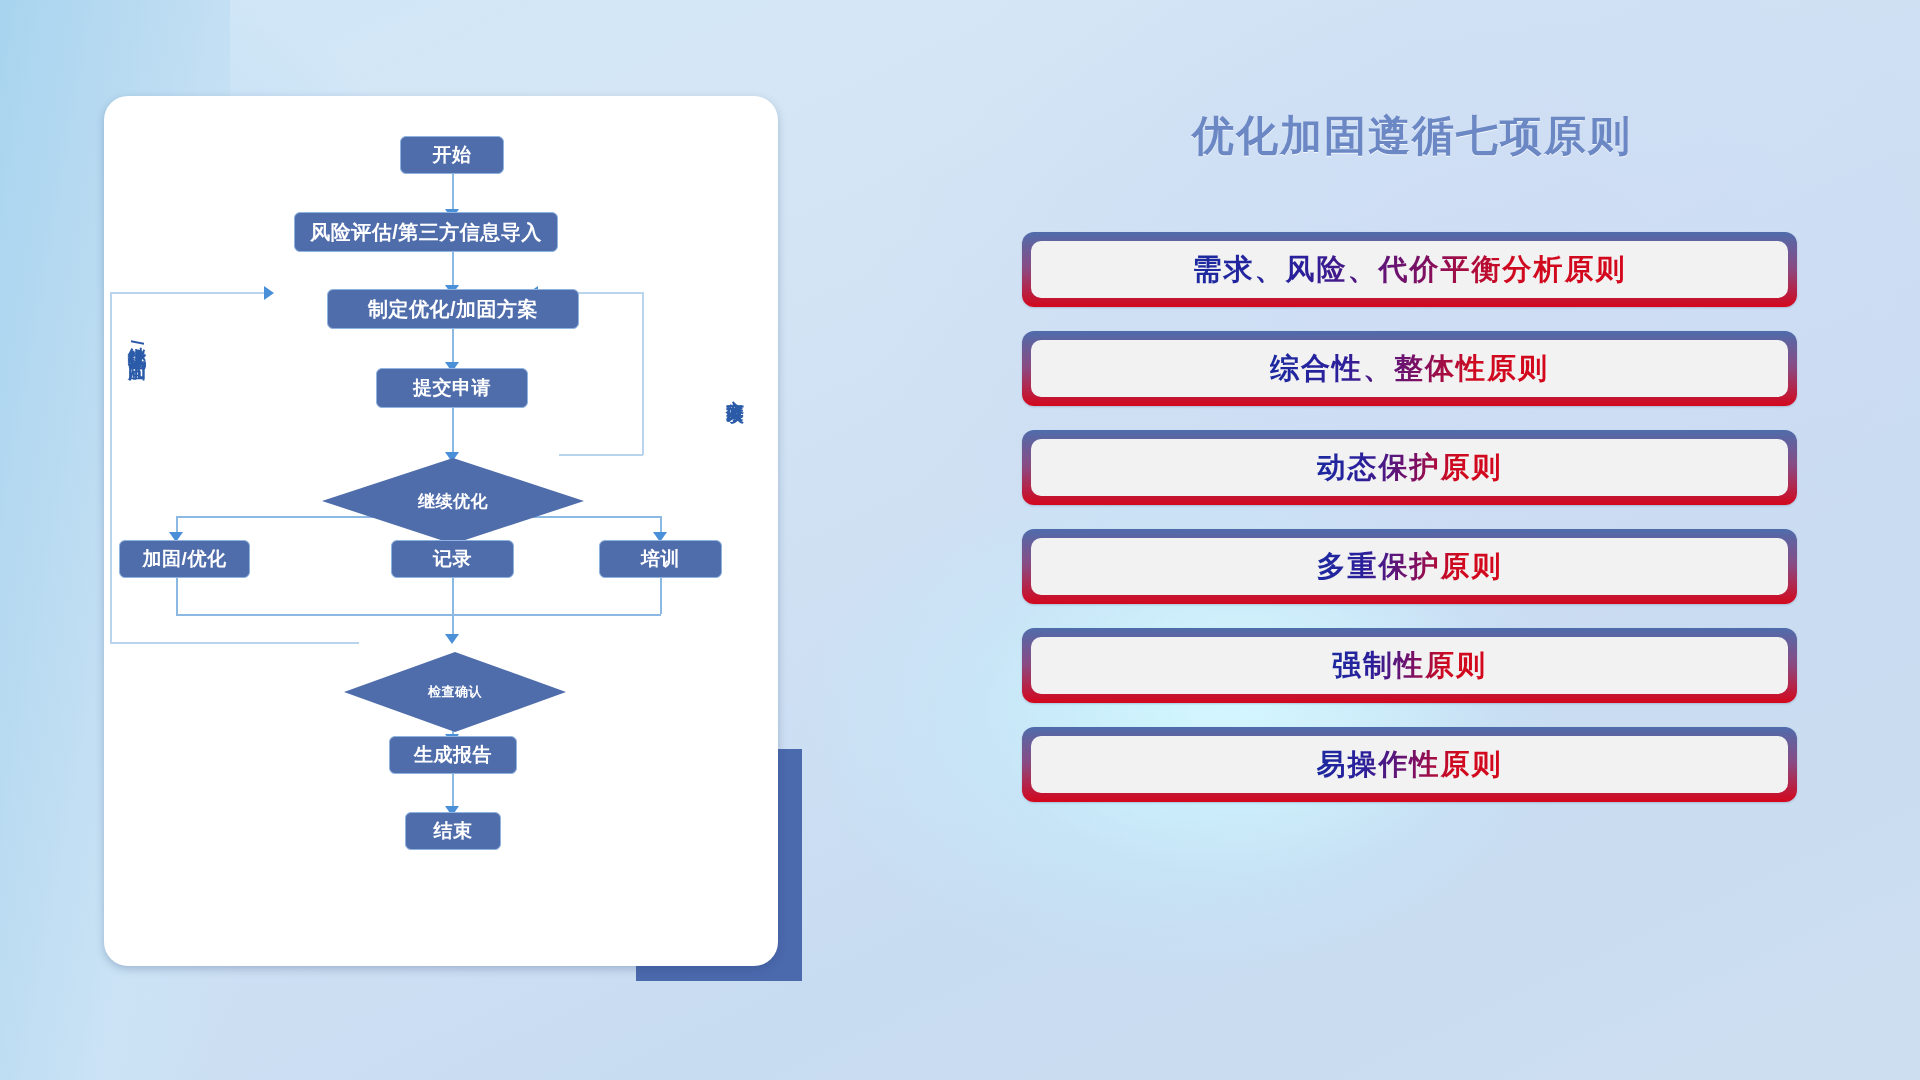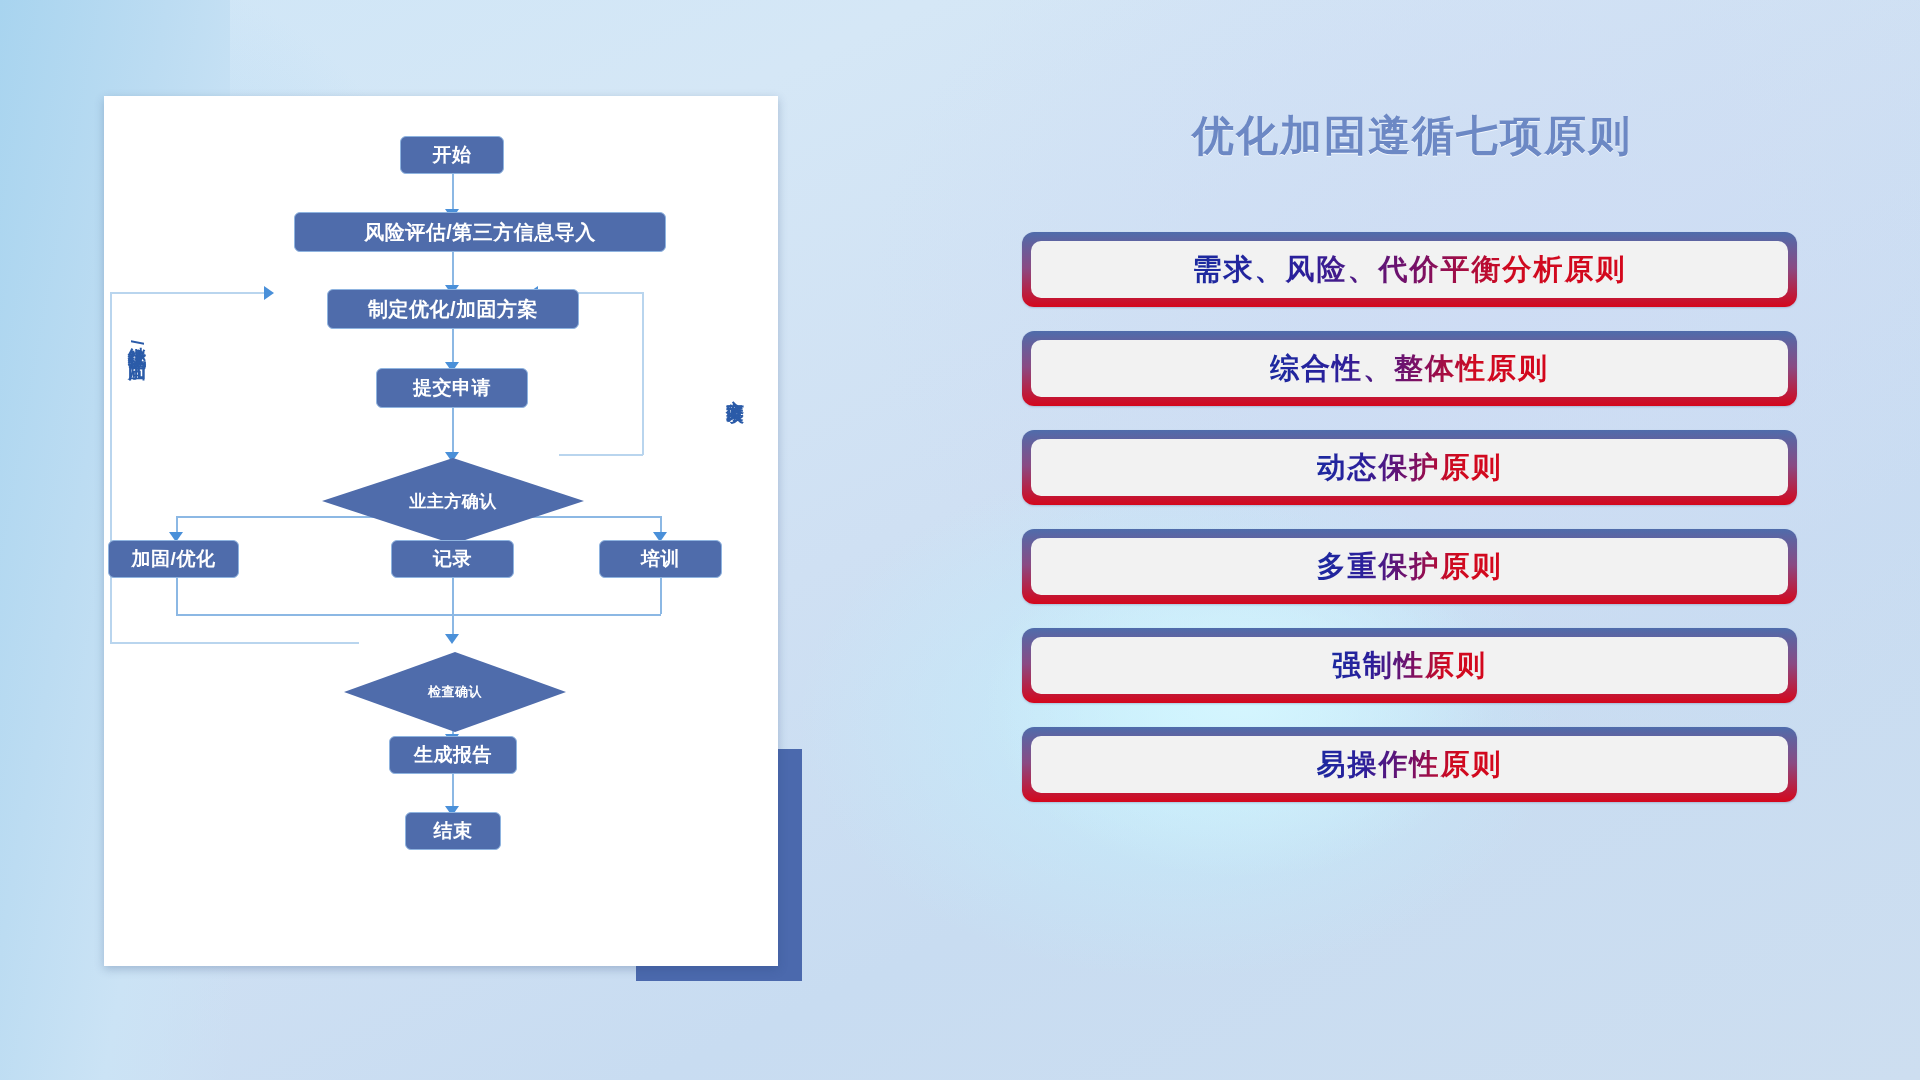--- a/index.html
+++ b/index.html
@@ -29,20 +29,21 @@
 
   
   #card-accent{
     position:absolute;left:636px;top:749px;width:166px;height:232px;
     background:#4b69ad;
   }
   #card{
     position:absolute;left:104px;top:96px;width:674px;height:870px;
     background:#ffffff;
     box-shadow:0 3px 9px rgba(40,70,120,.28);
+    border-radius:24px;
   }
   .fbox{
     position:absolute;
     background:#4f6cab;
     border:1px solid #8fb4e0;
     border-radius:6px;
     color:#ffffff;
     font-weight:bold;
     display:flex;align-items:center;justify-content:center;
     box-sizing:border-box;
@@ -162,32 +163,32 @@
   <div class="arw arw-d" style="left:341px;top:538px;"></div>
 
   <div class="ln lnv" style="left:348px;top:602px;height:44px;"></div>
   <div class="arw arw-d" style="left:341px;top:638px;"></div>
 
   <div class="ln lnv" style="left:348px;top:678px;height:38px;"></div>
   <div class="arw arw-d" style="left:341px;top:710px;"></div>
 
   <div class="fbox" style="left:296px;top:40px;width:104px;height:38px;font-size:19px;">开始</div>
 
-  <div class="fbox" style="left:190px;top:116px;width:372px;height:40px;font-size:20px;">风险评估/第三方信息导入</div>
+  <div class="fbox" style="left:190px;top:116px;width:264px;height:40px;font-size:20px;">风险评估/第三方信息导入</div>
 
   <div class="fbox" style="left:223px;top:193px;width:252px;height:40px;font-size:20px;">制定优化/加固方案</div>
 
   <div class="fbox" style="left:272px;top:272px;width:152px;height:40px;font-size:19px;">提交申请</div>
 
   <div class="fdiamond" style="left:218px;top:362px;width:262px;height:86px;font-size:17px;">
     <div class="dshape"></div>
-    <span class="dtxt">业主方确认</span>
-  </div>
-
-  <div class="fbox" style="left:4px;top:444px;width:131px;height:38px;font-size:19px;">加固/优化</div>
+    <span class="dtxt">继续优化</span>
+  </div>
+
+  <div class="fbox" style="left:15px;top:444px;width:131px;height:38px;font-size:19px;">加固/优化</div>
 
   <div class="fbox" style="left:287px;top:444px;width:123px;height:38px;font-size:19px;">记录</div>
 
   <div class="fbox" style="left:495px;top:444px;width:123px;height:38px;font-size:19px;">培训</div>
 
   <div class="fdiamond" style="left:240px;top:556px;width:222px;height:80px;font-size:13px;">
     <div class="dshape"></div>
     <span class="dtxt">检查确认</span>
   </div>
 

